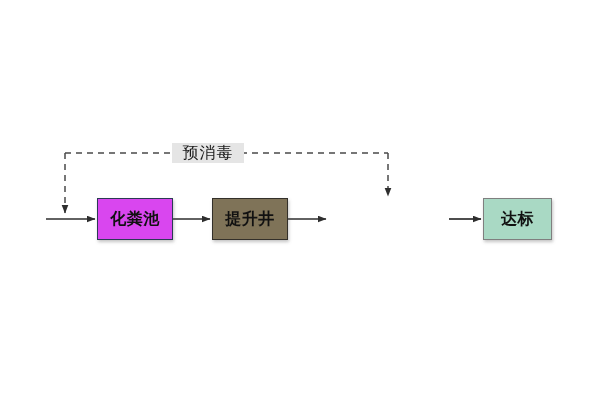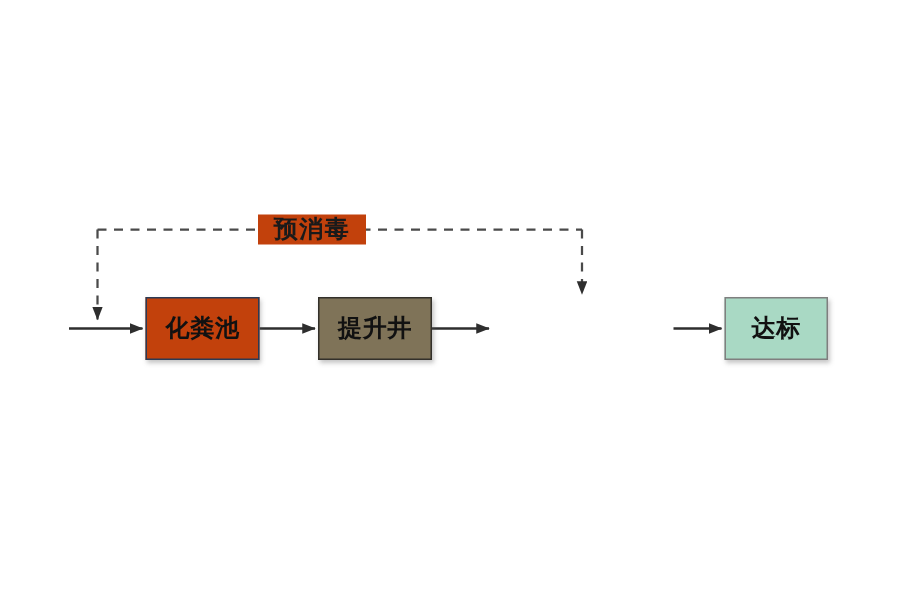--- a/index.html
+++ b/index.html
@@ -38,23 +38,23 @@
   .node-disinfect{ left: 328px; width: 121px; }
   .node-standard { left: 483px; width: 69px; }
   .bypass-label {
     position: absolute;
     left: 172px;
     top: 143px;
     width: 72px;
     height: 20px;
     line-height: 20px;
     text-align: center;
-    background: #c2410c;
+    background: #e5e5e5;
     font-size: 16px;
-    font-weight: bold;
+    font-weight: normal;
     color: #1a1a1a;
     letter-spacing: 1px;
   }
 </style>
 </head>
 <body>
 
 <div class="canvas">
 
   <svg class="wires" viewBox="0 0 600 400" xmlns="http://www.w3.org/2000/svg">
@@ -72,21 +72,21 @@
 
     <path class="solid-wire" d="M449 219 H481" marker-end="url(#arrow)" stroke="#2E2E2E"></path>
 
     <path class="dashed-wire" d="M65 153 H388" stroke="#4A4A4A"></path>
     <path class="dashed-wire" d="M65 153 V213" marker-end="url(#arrow)" stroke="#4A4A4A"></path>
     <path class="dashed-wire" d="M388 153 V196" marker-end="url(#arrow)" stroke="#4A4A4A"></path>
   </svg>
 
   <div class="bypass-label">预消毒</div>
 
-  <div class="node node-septic" style="background-color: #c2410c; border-color: rgb(43, 58, 85);">
+  <div class="node node-septic" style="background-color: #d946ef; border-color: rgb(43, 58, 85);">
     <span>化粪池</span>
   </div>
 
   <div class="node node-lift" style="background-color: rgb(127, 115, 88); border-color: rgb(51, 48, 42);">
     <span>提升井</span>
   </div>
 
 
   <div class="node node-standard" style="background-color: rgb(169, 217, 196); border-color: rgb(127, 127, 127); text-align: right;">
     <span>达标</span>

